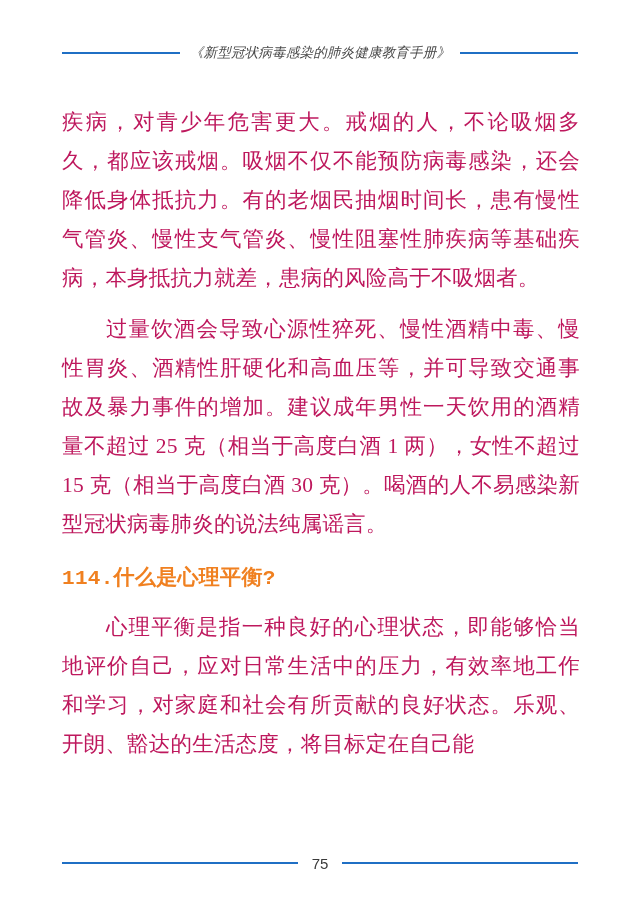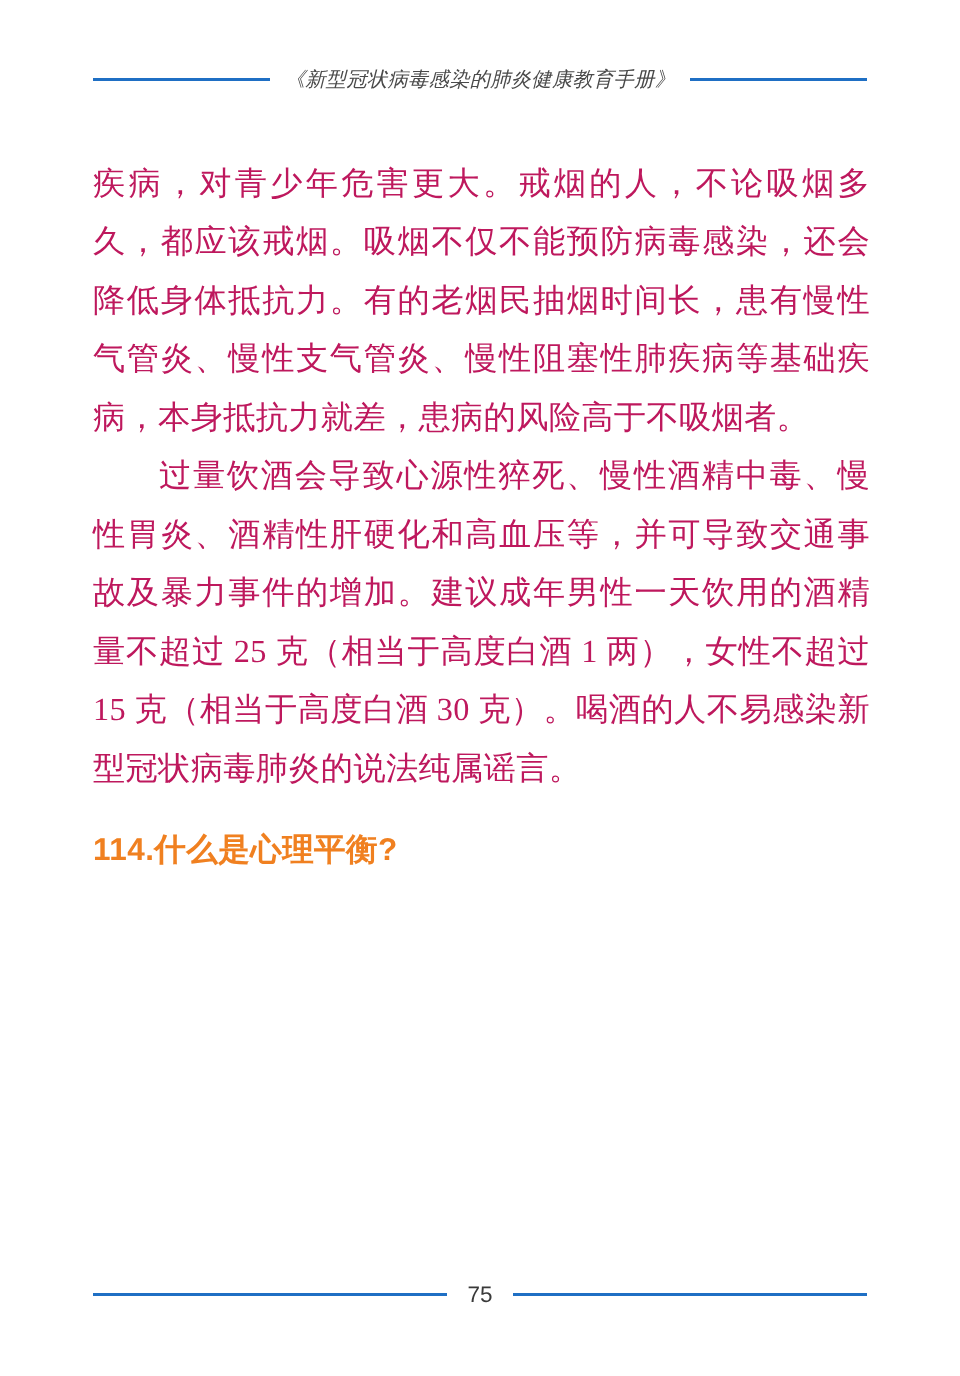--- a/index.html
+++ b/index.html
@@ -60,33 +60,34 @@
     font-size: 21.5px;
     line-height: 39px;
     color: #be185d;
     text-align: justify;
     text-justify: inter-ideograph;
     letter-spacing: 0.2px;
     font-family: "Liberation Serif", serif;
   }
   p.body.indent {
     text-indent: 44px;
+    margin-top: 12px;
   }
   p.p2 {
     margin-top: 0;
   }
 
   
   h2.section-heading {
     margin: 18px 0 0 0;
     font-size: 21px;
     line-height: 34px;
     color: #f08020;
     font-weight: bold;
-    font-family: Liberation Sans, sans-serif;
+    font-family: Liberation Mono, monospace;
     letter-spacing: 0.3px;
   }
 
   
   .footer {
     position: absolute;
     bottom: 44px;
     left: 62px;
     width: 516px;
     height: 20px;
@@ -118,20 +119,21 @@
   </div>
 
   <div class="content">
 
     <p class="body p1">疾病，对青少年危害更大。戒烟的人，不论吸烟多久，都应该戒烟。吸烟不仅不能预防病毒感染，还会降低身体抵抗力。有的老烟民抽烟时间长，患有慢性气管炎、慢性支气管炎、慢性阻塞性肺疾病等基础疾病，本身抵抗力就差，患病的风险高于不吸烟者。</p>
 
     <p class="body indent p2">过量饮酒会导致心源性猝死、慢性酒精中毒、慢性胃炎、酒精性肝硬化和高血压等，并可导致交通事故及暴力事件的增加。建议成年男性一天饮用的酒精量不超过 25 克（相当于高度白酒 1 两），女性不超过 15 克（相当于高度白酒 30 克）。喝酒的人不易感染新型冠状病毒肺炎的说法纯属谣言。</p>
 
     <h2 class="section-heading">114.什么是心理平衡?</h2>
 
+    <p class="body indent p3">心理平衡是指一种良好的心理状态，即能够恰当地评价自己，应对日常生活中的压力，有效率地工作和学习，对家庭和社会有所贡献的良好状态。乐观、开朗、豁达的生活态度，将目标定在自己能</p>
 
   </div>
 
   <div class="footer">
     <span class="footer-rule"></span>
     <span class="footer-page">75</span>
     <span class="footer-rule"></span>
   </div>
 
 </div>

